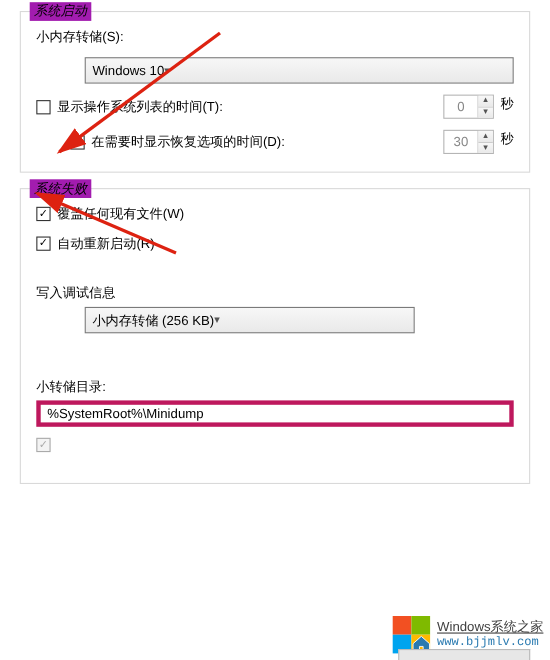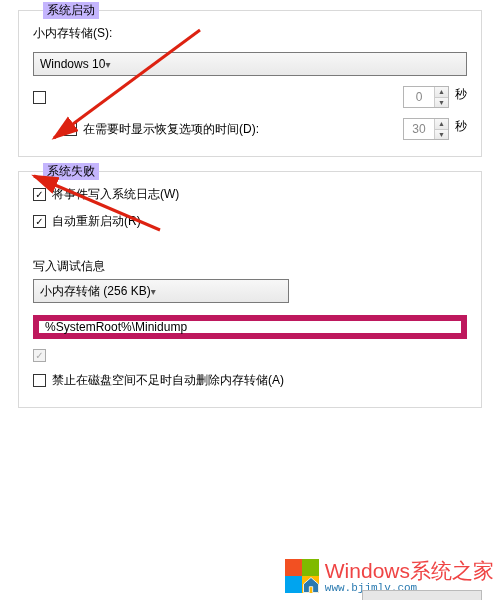--- a/index.html
+++ b/index.html
@@ -18,42 +18,44 @@
   }
   .group {
     border: 1px solid #d9d9d9;
     margin-bottom: 14px;
     padding: 14px 14px 14px 14px;
     position: relative;
   }
   .group-title {
     position: absolute;
     top: -9px;
-    left: 24px;
-    background: #c4b5fd;
+    left: 8px;
+    background: #a21caf;
     padding: 0 4px;
     color: #000;
+    font-style: italic;
   }
   .row {
     display: flex;
     align-items: center;
     margin-bottom: 10px;
     gap: 6px;
   }
   .label { color: #000; }
   .select {
     width: 100%;
     height: 24px;
     border: 1px solid #7a7a7a;
     background: linear-gradient(#f7f7f7,#e9e9e9);
     display: flex;
     align-items: center;
     padding: 0 6px;
-  }
-  .select.small { width: 256px; }
+    margin-left: 44px;
+  }
+  .select.small { width: 300px; }
   .chev {
     font-size: 10px;
     color: #555;
   }
   .chk {
     width: 13px; height: 13px;
     border: 1px solid #333;
     display: inline-flex;
     align-items: center;
     justify-content: center;
@@ -95,21 +97,21 @@
     color: #555;
     border-bottom: 1px solid #ccc;
     line-height: 9px;
     background: linear-gradient(#f7f7f7,#e9e9e9);
   }
   .spin-btns div:last-child { border-bottom:none; }
   .sec-label { margin-left: 6px; color:#000;}
   .textfield {
     width: 100%;
     height: 24px;
-    border: 6px solid #be185d;
+    border: 4px solid #be185d;
     padding: 0 6px;
     display: flex;
     align-items: center;
     background: #fff;
     color: #000;
   }
   .disabled-text { color: #888; }
   .indent { margin-left: 0; }
   .sub-label { margin-bottom:4px; color:#000;margin-top:28px;}
   .spacer-small{height:2px;}
@@ -140,21 +142,21 @@
   .watermark .house {
     position:absolute;
     right:-2px; bottom:-2px;
     width:20px;height:20px;
   }
   .watermark-text {
     display:flex;
     flex-direction:column;
     line-height:1.1;
   }
-  .watermark-text .t1{font-size:21px;color:#ef4444;font-weight:500;}
+  .watermark-text .t1{font-size:12px;color:#404040;font-weight:500;text-decoration:underline;}
   .watermark-text .t2{font-size:11px;color:#2a7ab0;font-family:Liberation Mono, monospace;}
   .btn-strip {
     position:absolute;
     bottom:0; right:18px;
     height:10px;width:120px;
     background:#e7e7e7;
     border:1px solid #bbb;
     border-bottom:none;
   }
 </style>
@@ -171,20 +173,21 @@
     </div>
     <div class="row">
       <div class="select">
         <span>Windows 10</span>
         <span class="chev">▾</span>
       </div>
     </div>
 
     <div class="row">
       <span class="chk"></span>
+      <span class="label">显示操作系统列表的时间(T):</span>
       <div class="spin-wrap">
         <div class="spin">
           <input disabled="" value="0" style="">
           <div class="spin-btns">
             <div>▲</div>
             <div>▼</div>
           </div>
         </div>
         <span class="sec-label">秒</span>
       </div>
@@ -204,51 +207,48 @@
         <span class="sec-label">秒</span>
       </div>
     </div>
   </fieldset>
 
   <fieldset class="group" style="padding-bottom:18px;">
     <span class="group-title">系统失败</span>
 
     <div class="row">
       <span class="chk">✓</span>
-      <span class="label">将事件写入系统日志(W)</span>
+      <span class="label">覆盖任何现有文件(W)</span>
     </div>
 
     <div class="row">
       <span class="chk">✓</span>
       <span class="label">自动重新启动(R)</span>
     </div>
 
     <div class="sub-label indent">写入调试信息</div>
     <div class="row indent">
       <div class="select small">
         <span>小内存转储 (256 KB)</span>
         <span class="chev">▾</span>
       </div>
     </div>
 
     <div class="spacer-small"></div>
+    <div class="sub-label indent">小转储目录:</div>
     <div class="row indent">
       <div class="textfield">
         <span>%SystemRoot%\Minidump</span>
       </div>
     </div>
 
     <div class="row indent">
       <span class="chk disabled">✓</span>
     </div>
 
-    <div class="row indent" style="margin-bottom:0;">
-      <span class="chk"></span>
-      <span class="label">禁止在磁盘空间不足时自动删除内存转储(A)</span>
-    </div>
   </fieldset>
 
 </div>
 
 <svg class="arrow" style="left:0;top:0;" width="500" height="600">
   <defs>
     <marker id="ah" markerWidth="10" markerHeight="10" refX="8" refY="3" orient="auto">
       <path d="M0,0 L0,6 L9,3 z" fill="#d21"></path>
     </marker>
   </defs>

